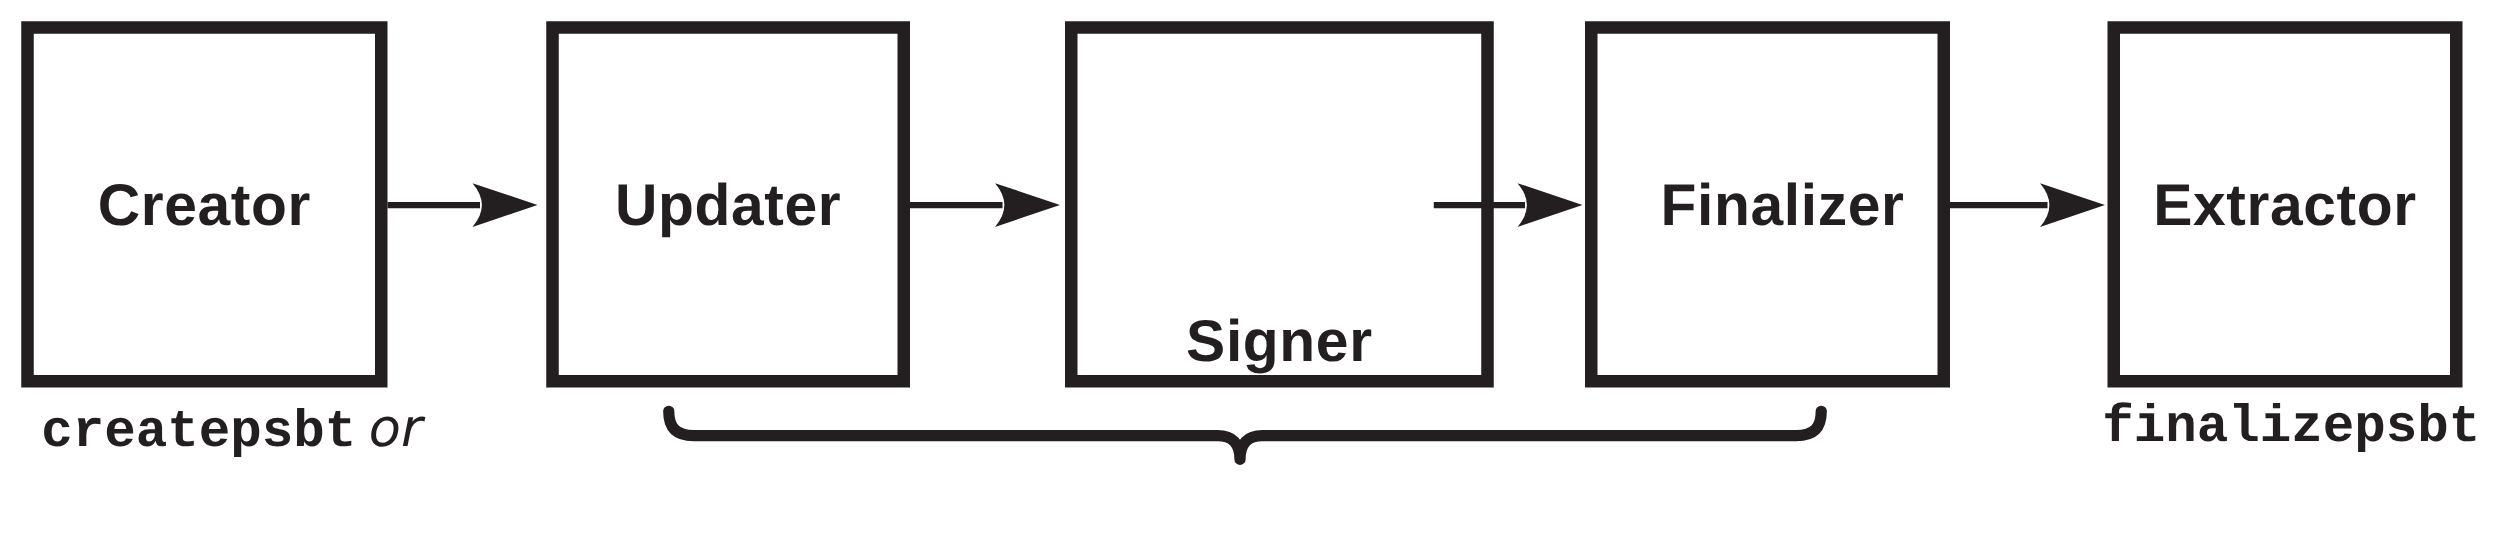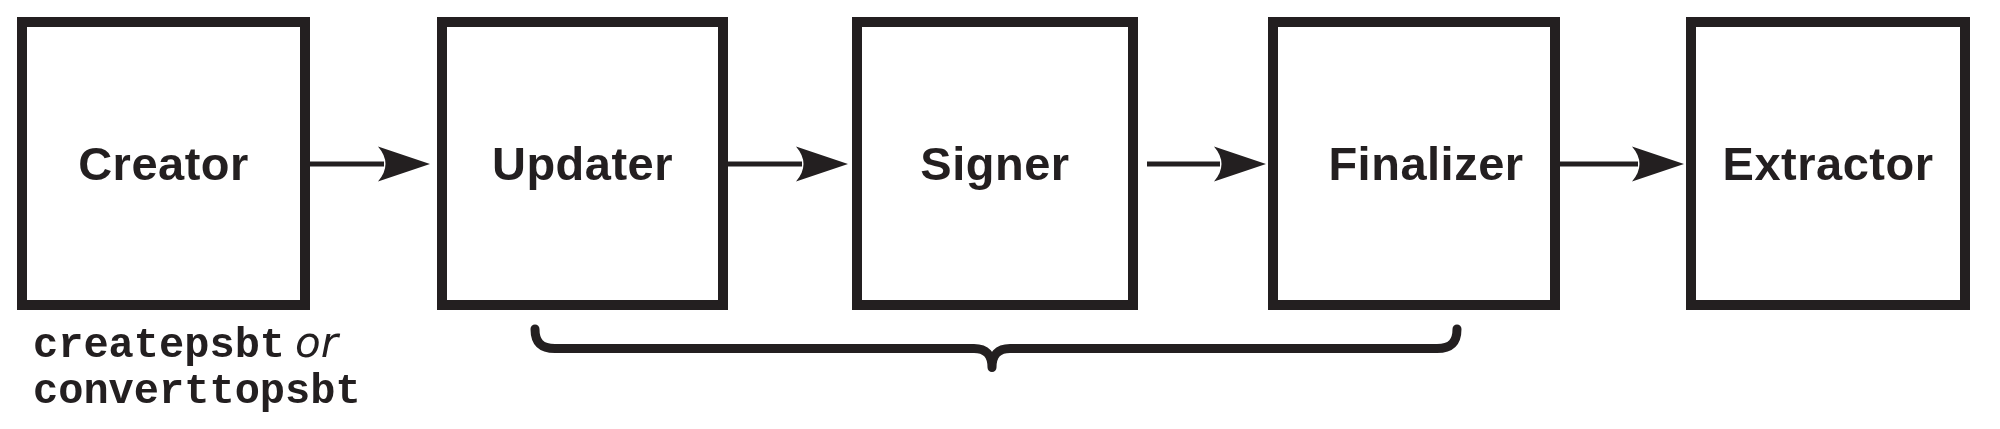--- a/index.html
+++ b/index.html
@@ -31,21 +31,21 @@
   .stage-label {
     font-family: "Liberation Sans", sans-serif;
     font-weight: 700;
     font-size: 47px;
     letter-spacing: 0.5px;
     color: var(--ink);
     white-space: nowrap;
   }
   .box-creator   { left: 17px;   width: 293px; }
   .box-updater   { left: 437px;  width: 291px; text-align: center; }
-  .box-signer    { left: 852px;  width: 286px; }
+  .box-signer    { left: 852px;  width: 343px; align-items: flex-end; }
   .box-finalizer { left: 1268px; width: 292px; padding-left: 24px; }
   .box-extractor { left: 1686px; width: 284px; }
 
   .svg-layer {
     position: absolute;
     left: 0; top: 0;
     width: 2000px;
     height: 429px;
     pointer-events: none;
   }
@@ -121,18 +121,18 @@
     <g>
       <line x1="1560" y1="164" x2="1638" y2="164" stroke="#231f20" stroke-width="5"></line>
       <path d="M1684,164 L1632,146.5 Q1647,164 1632,181.5 Z" fill="#231f20"></path>
     </g>
 
     <path d="M535,329 C535,341 540,348.5 555,348.5 L974,348.5 Q992,348.5 992,367.5 Q992,348.5 1010,348.5 L1437,348.5 C1452,348.5 1457,341 1457,329" fill="none" stroke="#231f20" stroke-width="9" stroke-linecap="round" stroke-linejoin="round"></path>
   </svg>
 
   <div class="caption caption-creator">
     <div><span>createpsbt</span><span class="conjunction">or</span></div>
-    <div>converttopsbt</div>
   </div>
 
 
+  <div class="caption caption-finalize">finalizepsbt</div>
 
 </div>
 
 </body></html>

